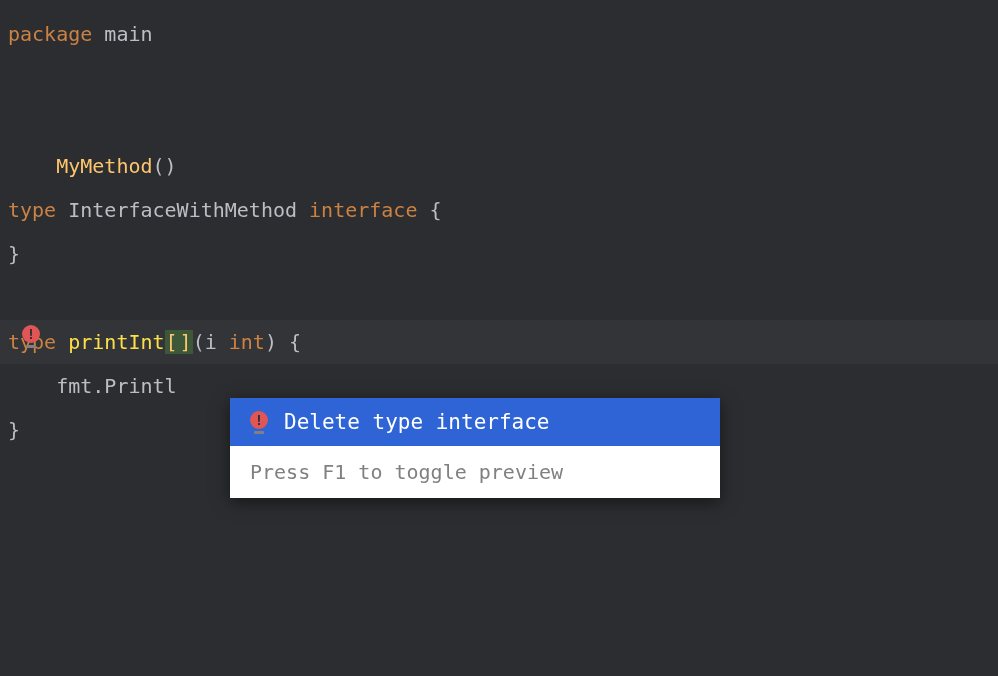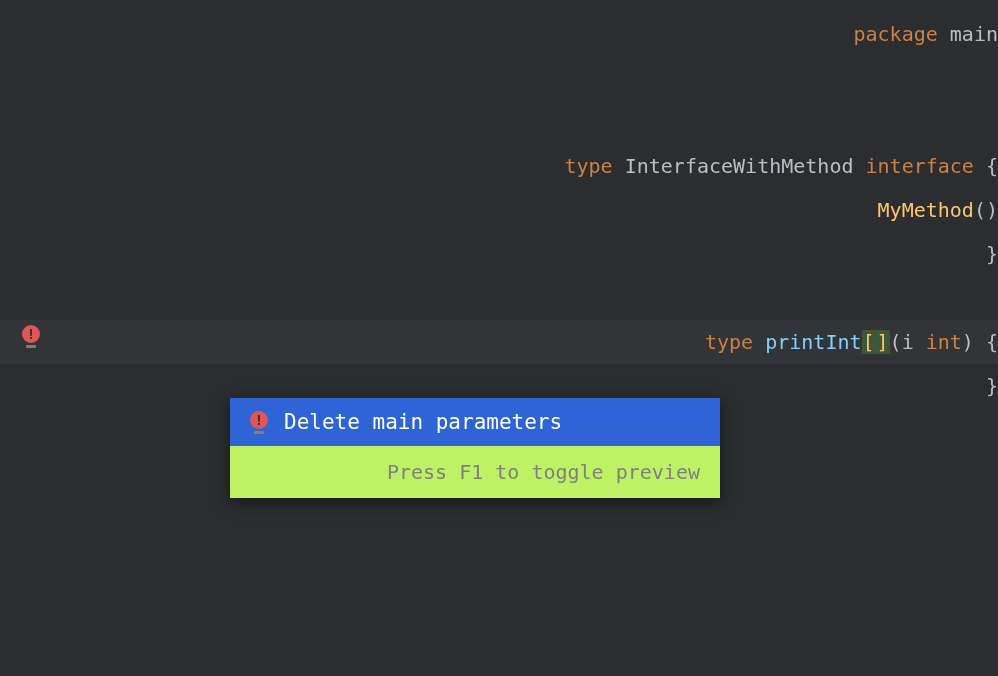--- a/index.html
+++ b/index.html
@@ -1,19 +1,18 @@
 <!DOCTYPE html>
 <html><head>
   <meta charset="utf-8">
   <style>
     * {
       margin: 0;
       padding: 0;
       box-sizing: border-box;
-      text-align: right;
     }
     body {
       background: #2b2d30;
       font-family: 'Menlo', 'Monaco', 'Consolas', monospace;
       font-size: 20px;
       width: 998px;
       height: 676px;
       overflow: hidden;
       position: relative;
     }
@@ -29,21 +28,21 @@
     .line-highlight {
       background: #323438;
     }
     .keyword {
       color: #cc8242;
     }
     .ident {
       color: #bcbec4;
     }
     .typename {
-      color: #7dd3fc;
+      color: #fde047;
     }
     .method {
       color: #ffc66d;
     }
     .brace {
       color: #bcbec4;
     }
     .paren {
       color: #bcbec4;
     }
@@ -116,47 +115,48 @@
       height: 18px;
     }
     .popup-item-text {
       color: #ffffff;
       font-size: 21px;
     }
     .popup-hint {
       padding: 14px 20px;
       color: #808080;
       font-size: 20px;
-      background: #bef264;
+      background: #ffffff;
     }
   </style>
 </head>
 <body>
 
 <div class="editor">
   <div class="line"><span class="keyword">package</span> <span class="ident">main</span></div>
   <div class="line"> </div>
   <div class="line"> </div>
+  <div class="line">    <span class="method">MyMethod</span><span class="paren">()</span></div>
   <div class="line"><span class="keyword">type</span> <span class="ident">InterfaceWithMethod</span> <span class="keyword">interface</span> <span class="brace">{</span></div>
-  <div class="line">    <span class="method">MyMethod</span><span class="paren">()</span></div>
   <div class="line"><span class="brace">}</span></div>
   <div class="line"> </div>
   <div class="line line-highlight"><span class="keyword">type</span> <span class="typename">printInt</span><span class="bracket-highlight">[</span><span class="bracket-highlight">]</span><span class="paren">(</span><span class="ident">i</span> <span class="keyword">int</span><span class="paren">)</span> <span class="brace">{</span></div>
+  <div class="line">    <span class="ident">fmt</span><span class="ident">.</span><span class="ident">Printl</span></div>
   <div class="line"><span class="brace">}</span></div>
 </div>
 
 <div class="lightbulb-gutter">
   <div class="error-bulb">
     <div class="error-circle">!</div>
     <div class="bulb-base"></div>
   </div>
 </div>
 
 <div class="popup">
   <div class="popup-item selected">
     <span class="popup-item-icon">
       <span class="error-circle">!</span>
       <span class="bulb-base"></span>
     </span>
-    <span class="popup-item-text">Delete main parameters</span>
+    <span class="popup-item-text">Delete type interface</span>
   </div>
   <div class="popup-hint">Press F1 to toggle preview</div>
 </div>
 
 </body></html>

